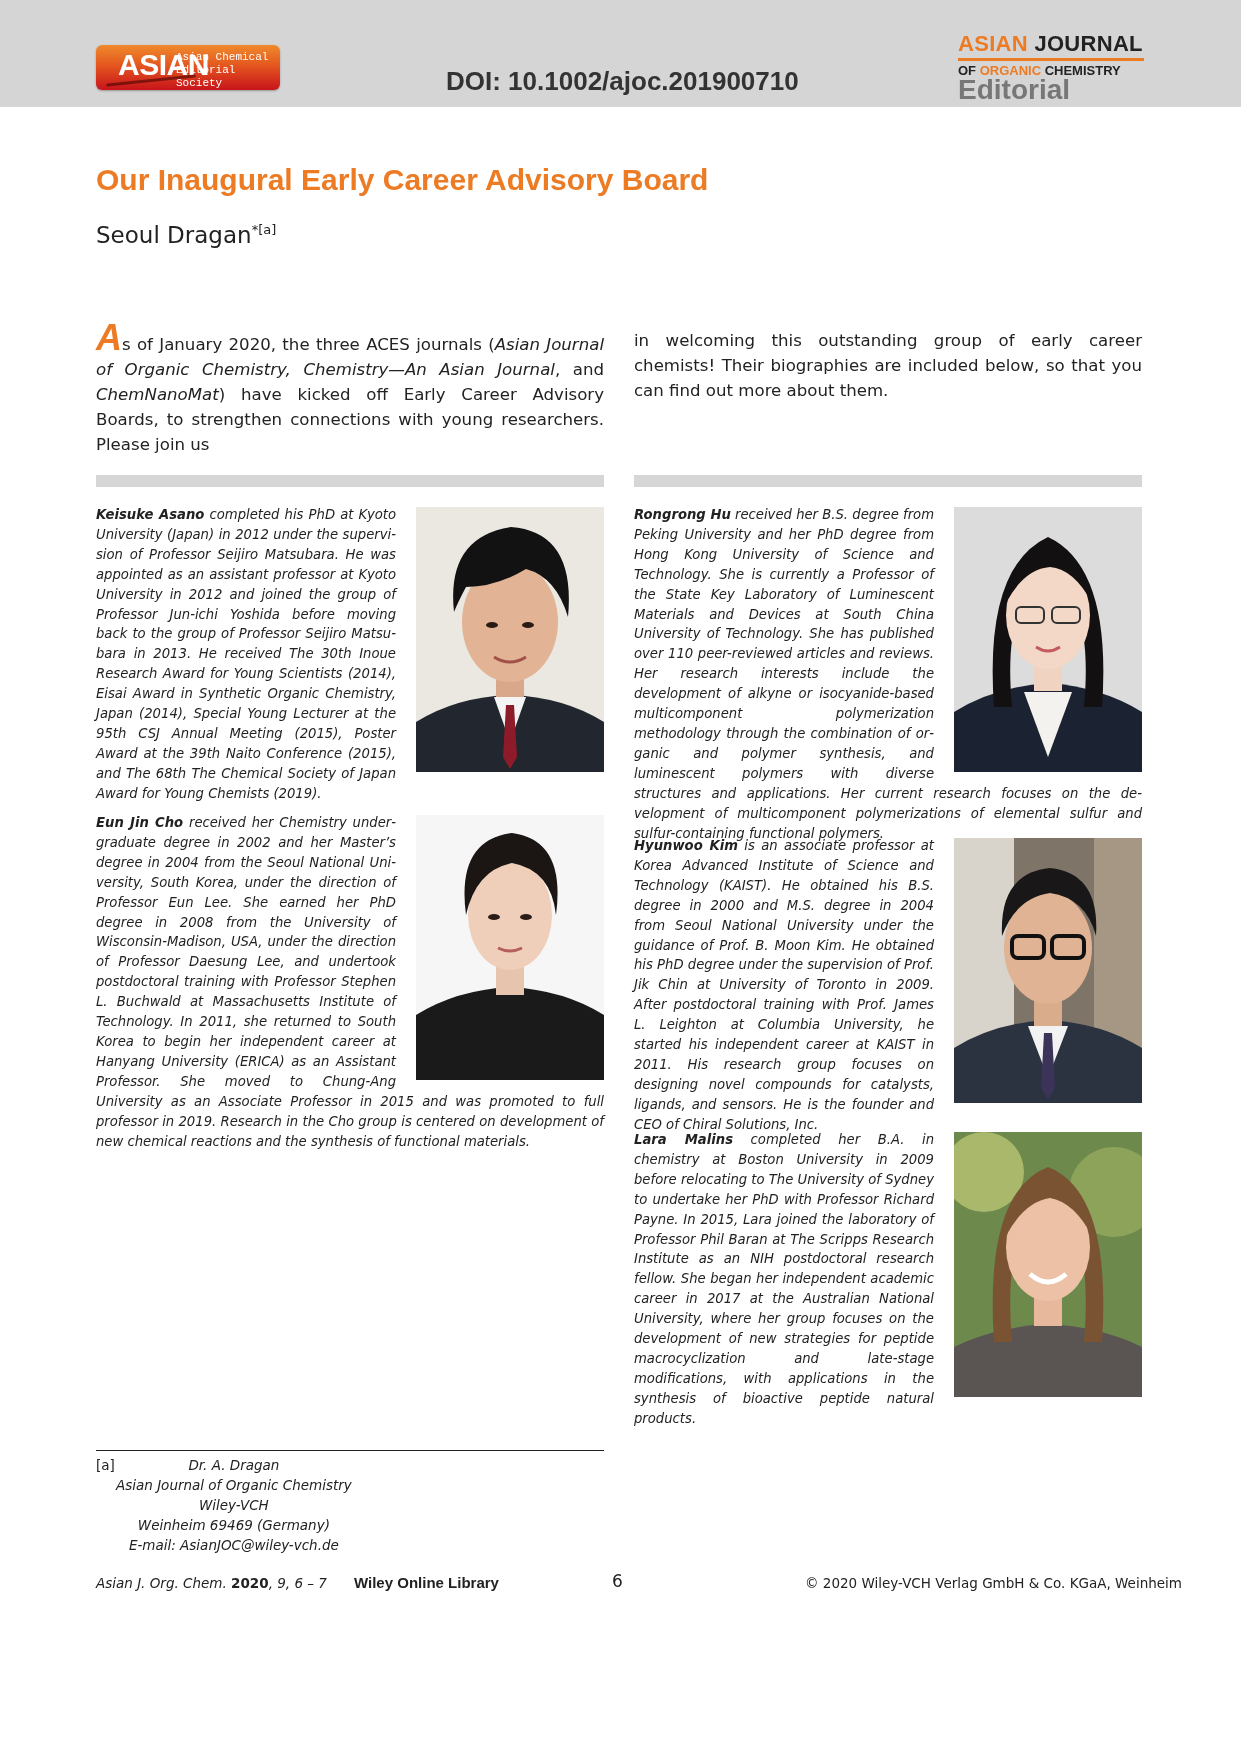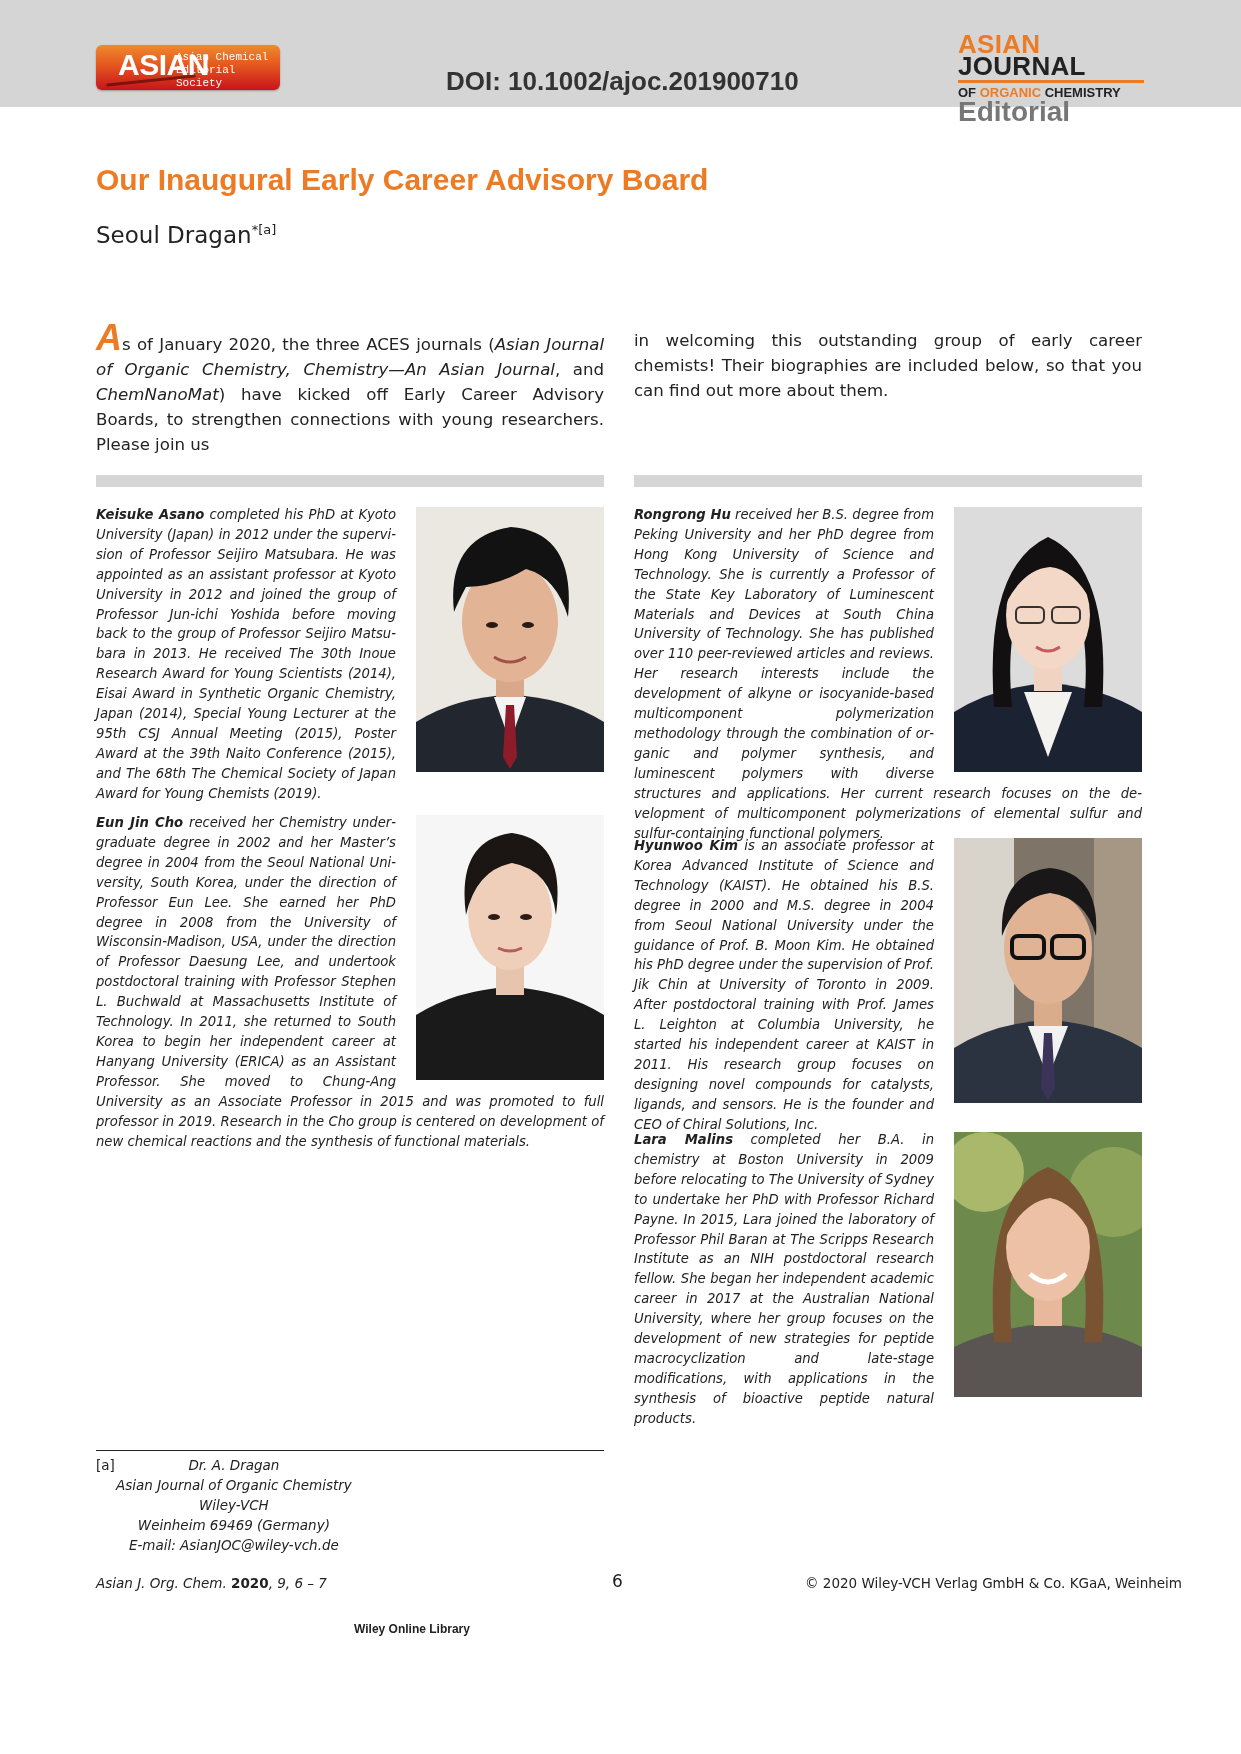--- a/index.html
+++ b/index.html
@@ -10,21 +10,21 @@
     border-radius: 6px; background: linear-gradient(180deg, #f08a2c 0%, #e4571f 45%, #c8141b 100%);
     box-shadow: 0 1px 2px rgba(0,0,0,0.3); }
   .aces-logo .aces-word { position: absolute; left: 22px; top: 3px; font-family: "Liberation Sans", sans-serif;
     font-weight: bold; font-size: 30px; color: #fff; letter-spacing: -0.5px; }
   .aces-logo .aces-sub { position: absolute; left: 80px; top: 6px; font-family: Liberation Mono, monospace;
     font-size: 11px; line-height: 13px; color: #fff; }
   .aces-logo .swoosh { position: absolute; left: 10px; top: 34px; width: 90px; height: 3px; background: rgba(60,0,0,0.55); transform: rotate(-6deg); border-radius: 2px; }
   .doi { position: absolute; left: 446px; top: 66px; font-family: "Liberation Sans", sans-serif;
     font-size: 26px; font-weight: bold; color: #333; text-align: center; }
   .journal-logo { position: absolute; left: 958px; top: 33px; width: 190px; }
-  .journal-logo .jl-line1 { font-family: "Liberation Sans", sans-serif; font-weight: bold; font-size: 26px; line-height: 22px; color: #222; letter-spacing: 0.3px; }
+  .journal-logo .jl-line1 { font-family: "Liberation Sans", sans-serif; font-weight: bold; font-size: 22px; line-height: 22px; color: #222; letter-spacing: 0.3px; }
   .journal-logo .jl-orange { color: #ec7b24; }
   .journal-logo .jl-rule { height: 3px; background: #ec7b24; margin: 3px 0 3px 0; width: 186px; }
   .journal-logo .jl-line2 { font-family: "Liberation Sans", sans-serif; font-weight: bold; font-size: 13px; line-height: 14px; color: #222; }
   .journal-logo .jl-line3 { font-family: "Liberation Sans", sans-serif; font-weight: bold; font-size: 28px; line-height: 24px; color: #777; }
 
   .title { position: absolute; left: 96px; top: 163px; font-family: "Liberation Sans", sans-serif;
     font-weight: bold; font-size: 30px; color: #ec7b24; }
   .author { position: absolute; left: 96px; top: 222px; font-size: 23px; color: #222; font-family: "DejaVu Sans", sans-serif; }
   .author sup { font-size: 13px; }
 
@@ -43,21 +43,21 @@
   .photo { float: right; width: 188px; height: 265px; margin-left: 20px; margin-top: 2px; position: relative; overflow: hidden; }
 
   .footnote-rule { position: absolute; left: 96px; top: 1450px; width: 508px; height: 1px; background: #222; }
   .footnote { position: absolute; left: 96px; top: 1455px; font-size: 13.5px; line-height: 20px; color: #222; font-family: "DejaVu Sans", sans-serif; }
   .footnote .fn-label { position: absolute; left: 0; top: 0; font-style: normal; }
   .footnote .fn-lines { margin-left: 20px; font-style: italic; text-align: center; }
 
   .page-footer { position: absolute; top: 1575px; font-size: 13.5px; color: #222; font-family: "DejaVu Sans", sans-serif; }
   .pf-citation { left: 96px; font-style: italic; }
   .pf-citation b { font-style: normal; }
-  .pf-wol { left: 354px; font-family: "Liberation Sans", sans-serif; font-weight: bold; font-size: 12px; top: 1574px; margin-top: 48px; }
+  .pf-wol { left: 354px; font-family: "Liberation Sans", sans-serif; font-weight: bold; font-size: 15px; top: 1574px; }
   .pf-page { left: 612px; font-size: 17px; top: 1571px; }
   .pf-copy { left: 805px; }
 </style>
 </head>
 <body>
 
 <div class="header-band"></div>
 
 <div class="aces-logo">
   <span class="aces-word">ASIAN</span>

